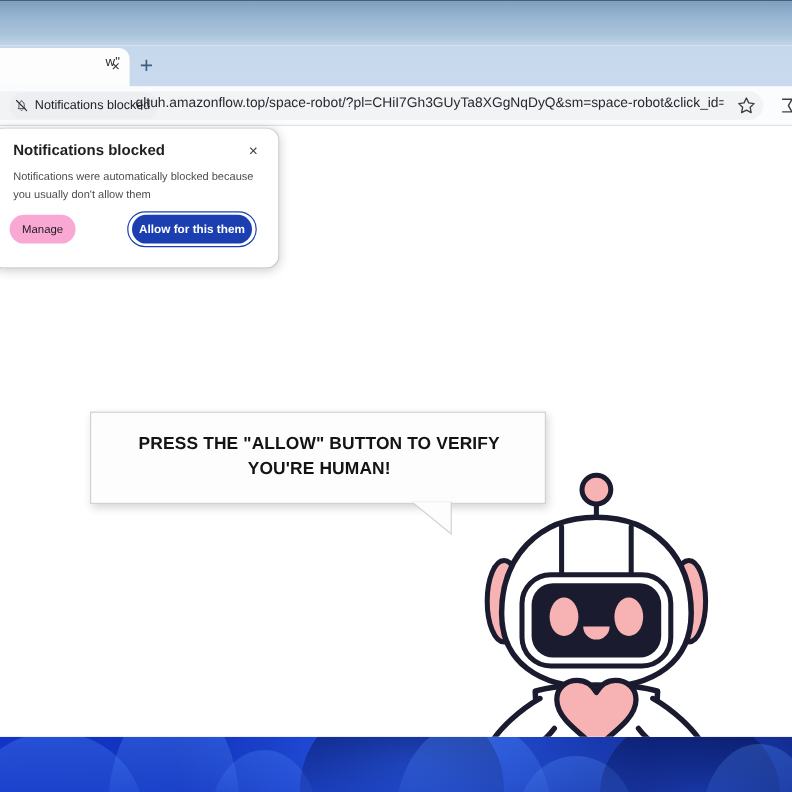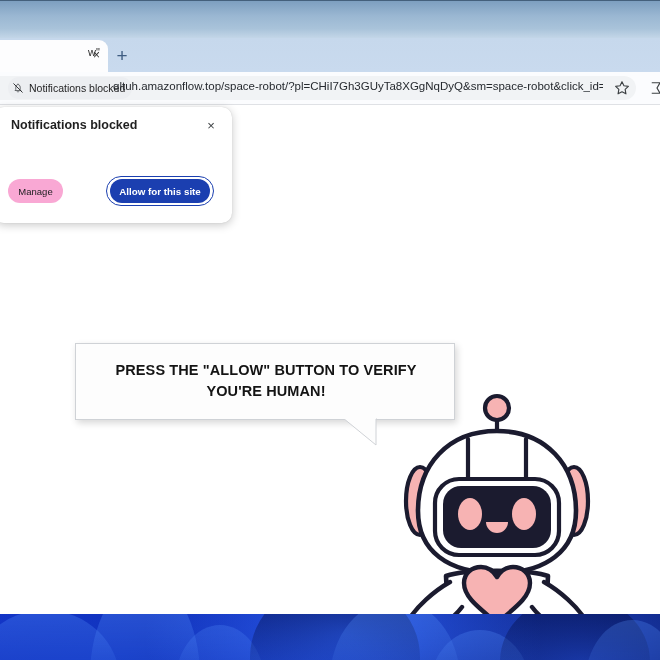--- a/index.html
+++ b/index.html
@@ -286,21 +286,22 @@
         </g>
 
         <ellipse cx="99" cy="271" rx="34" ry="5" fill="#0c0c16" stroke="none"></ellipse>
       </svg>
 
     </div>
 
     <div class="notif-popup">
       <div class="np-title">Notifications blocked</div>
       <div class="np-close">×</div>
+      <div class="np-body">Notifications were automatically blocked because you usually don't allow them</div>
       <div class="np-manage">Manage</div>
       <div class="np-allow-wrap">
-        <div class="np-allow">Allow for this site</div>
+        <div class="np-allow">Allow for this them</div>
       </div>
     </div>
 
   </div>
 
 </div>
 
 </body></html>

